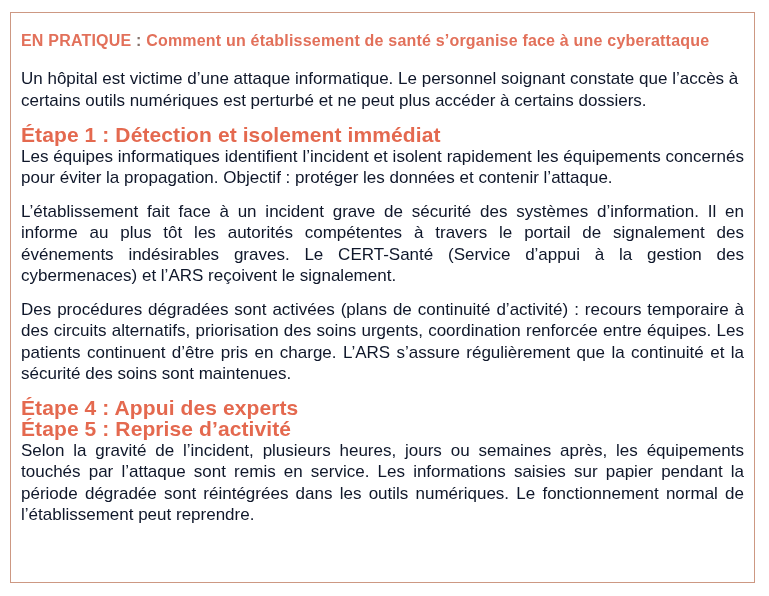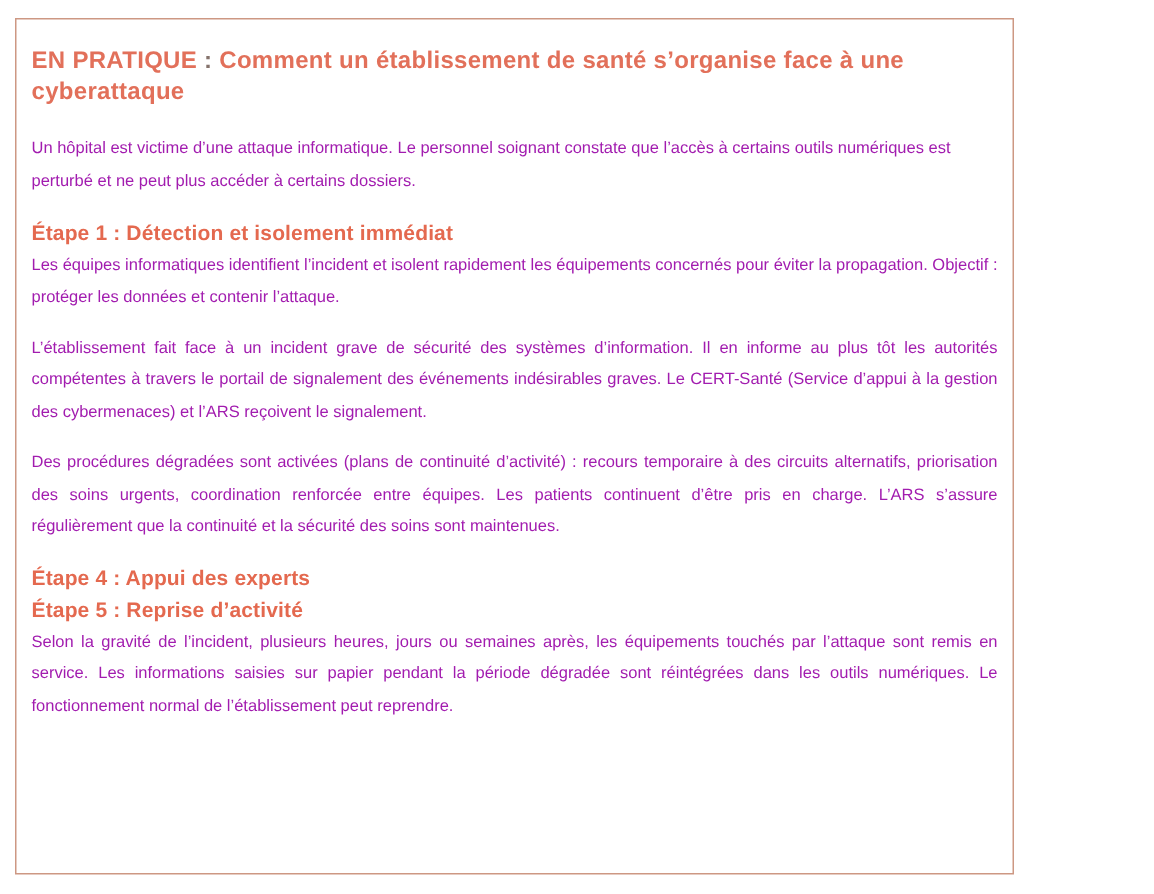--- a/index.html
+++ b/index.html
@@ -17,21 +17,21 @@
     position: relative;
     width: 769px;
     height: 596px;
     background: #ffffff;
     overflow: hidden;
   }
   .practice-box {
     position: absolute;
     left: 10px;
     top: 12px;
-    width: 666px;
+    width: 745px;
     height: 571px;
     box-sizing: border-box;
     border: 1.5px solid #cd9883;
     background: #ffffff;
     padding: 17px 10px 0 10px;
     overflow: hidden;
   }
   .title {
     margin: 0 0 17px 0;
     font-size: 16px;
@@ -39,32 +39,32 @@
     color: #e2705a;
     line-height: 21px;
     letter-spacing: 0.2px;
   }
   .title .title-sep {
     color: #85736c;
     font-weight: 600;
   }
   .para {
     margin: 0 0 12px 0;
-    font-size: 11px;
+    font-size: 17px;
     line-height: 21.5px;
-    color: #a21caf;
+    color: #0f172a;
     text-align: justify;
   }
   .para.intro {
     text-align: left;
     margin-bottom: 13px;
   }
   .step-heading {
     margin: 0;
-    font-size: 14px;
+    font-size: 21px;
     font-weight: bold;
     color: #e4694f;
     line-height: 21.5px;
     letter-spacing: 0.1px;
   }
   .step .para {
     margin-top: 0;
   }
 </style>
 </head>

